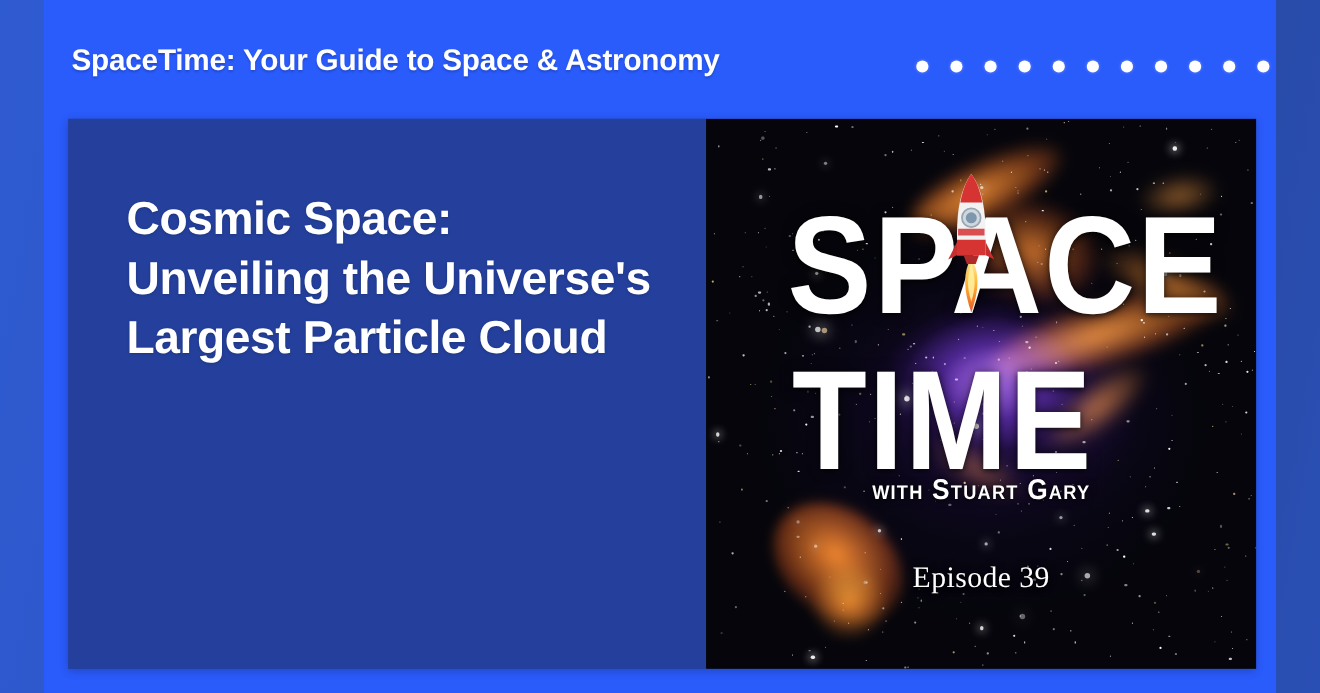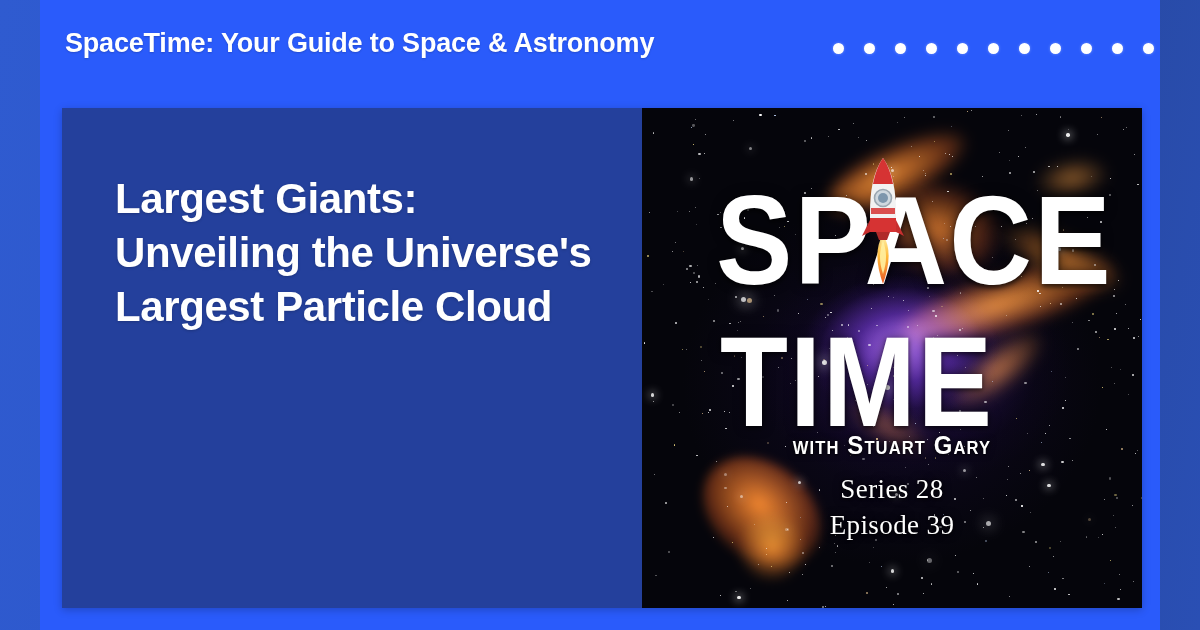--- a/index.html
+++ b/index.html
@@ -20,21 +20,21 @@
   
   .panel {
     position:absolute;
     left:40px; top:0; width:1120px; height:630px;
     background:#2a5bfb;
   }
 
   
   .header {
     position:absolute;
-    left:40px; top:0; width:1120px; height:108px;
+    left:40px; top:12px; width:1120px; height:108px;
     background:#2a5bfb;
     display:flex; align-items:center;
   }
   .header-title {
     position:absolute;
     left:25px; top:28px;
     font-size:27px;
     font-weight:bold;
     color:#ffffff;
     letter-spacing:-0.2px;
@@ -194,21 +194,21 @@
       <span class="dot"></span>
       <span class="dot"></span>
       <span class="dot"></span>
       <span class="dot"></span>
     </div>
   </div>
 
   <div class="card">
 
     <div class="card-left">
-      <div class="episode-title">Largest Giants: Unveiling the Universe's Largest Particle Cloud</div>
+      <div class="episode-title">Cosmic Space: Unveiling the Universe's Largest Particle Cloud</div>
     </div>
 
     <div class="artwork">
       <div class="sky"></div>
 
       <div class="neb neb-a"></div>
       <div class="neb neb-b"></div>
       <div class="neb neb-c"></div>
       <div class="neb neb-d"></div>
       <div class="neb neb-e"></div>
@@ -676,18 +676,17 @@
         <circle cx="26" cy="42" r="8.5" fill="#cfd8df" stroke="#9aa6b0" stroke-width="1.6"></circle>
         <circle cx="26" cy="42" r="5" fill="#7e97ad"></circle>
 
         <path d="M19 76 L33 76 L30 84 L22 84 Z" fill="#b02a2a"></path>
       </svg>
 
       <div class="art-time">TIME</div>
 
       <div class="art-host">with Stuart Gary</div>
 
-      <div class="art-series">Series 28</div>
 
       <div class="art-ep">Episode 39</div>
     </div>
   </div>
 </div>
 
 </body></html>

